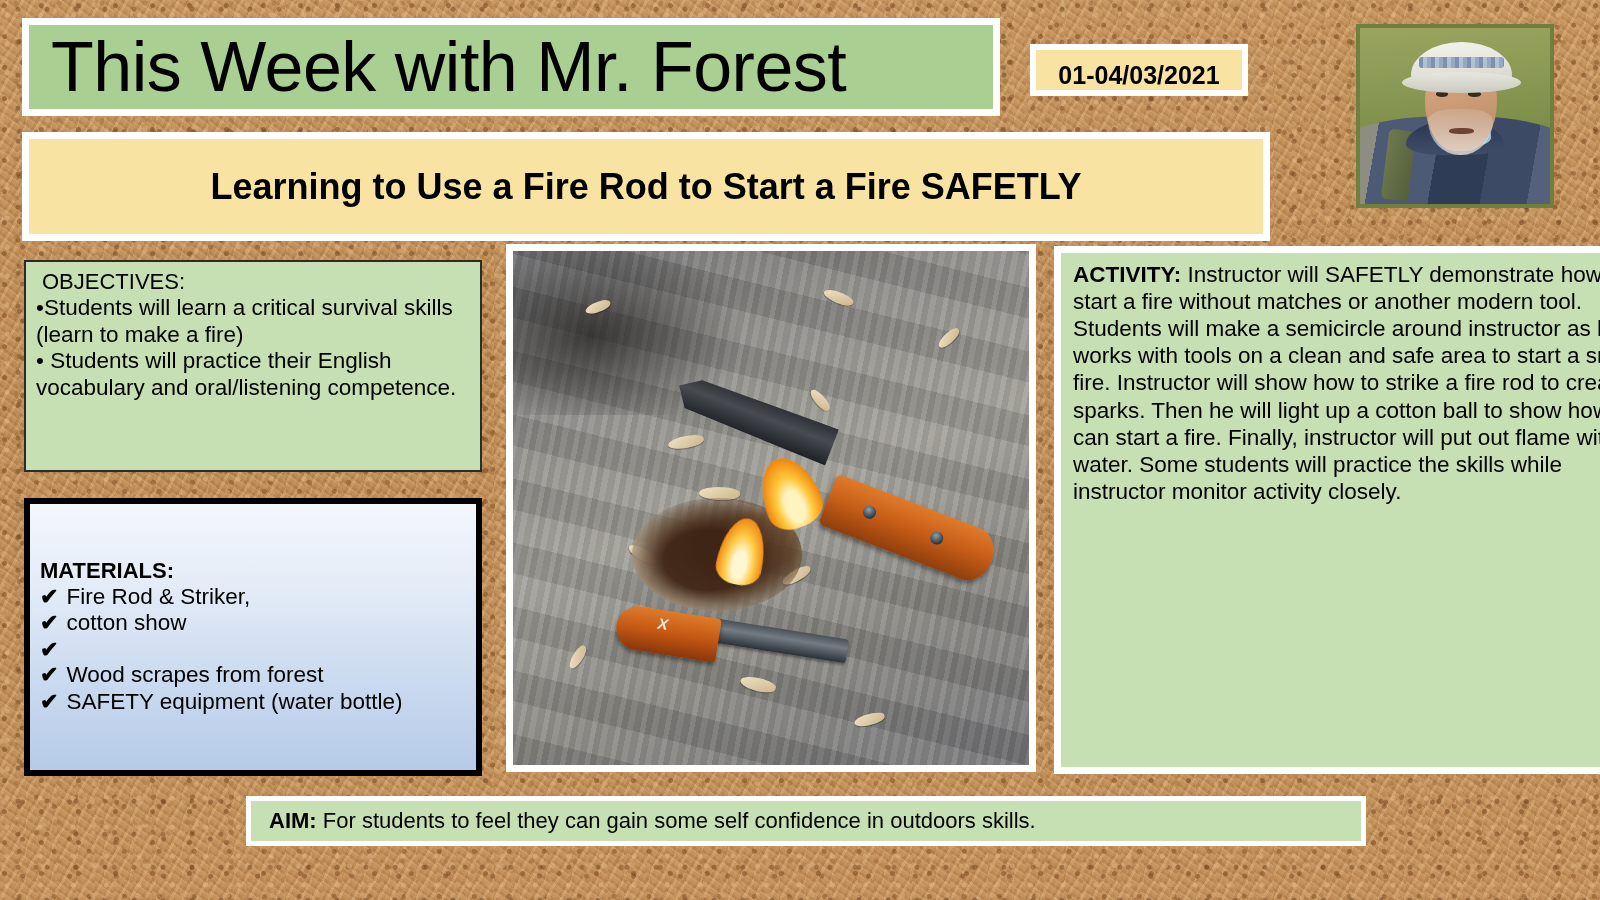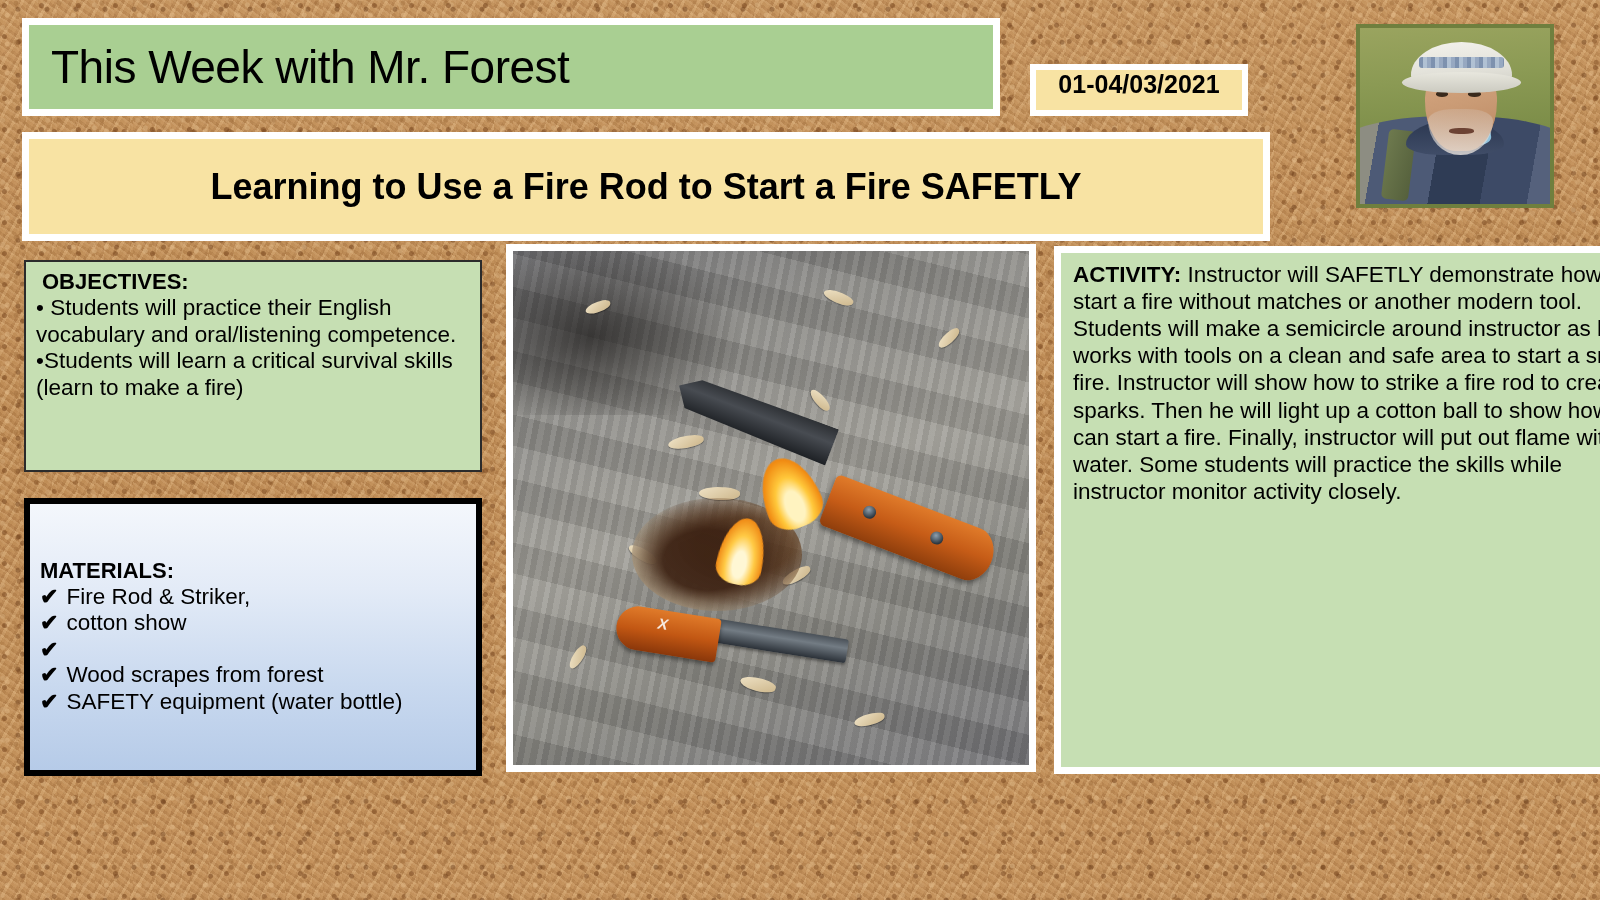--- a/index.html
+++ b/index.html
@@ -49,36 +49,36 @@
 
   
   #title-box {
     left: 22px; top: 18px;
     width: 978px; height: 98px;
     background: #a9cf92;
     border: 7px solid #ffffff;
     display: flex; align-items: center;
   }
   #title-text {
-    font-size: 46px;
+    font-size: 70px;
     line-height: 1;
     color: #000;
     padding-left: 22px;
     letter-spacing: -0.5px;
     white-space: nowrap;
     font-weight: 400;
   }
 
   
   #date-box {
     left: 1030px; top: 44px;
     width: 218px; height: 52px;
     background: #f8e3a3;
     border: 6px solid #ffffff;
-    display: flex; align-items: flex-start; justify-content: center; margin-top: 20px;
+    display: flex; align-items: flex-end; justify-content: center;
   }
   #date-text { font-size: 25px; font-weight: bold; color: #000; white-space: nowrap; }
 
   
   #subtitle-box {
     left: 22px; top: 132px;
     width: 1248px; height: 109px;
     background: #f8e3a3;
     border: 7px solid #ffffff;
     display: flex; align-items: center; justify-content: center;
@@ -180,21 +180,21 @@
 
   
   #objectives-box {
     left: 24px; top: 260px;
     width: 458px; height: 212px;
     background: #c6dfb3;
     border: 2px solid #2b2b2b;
     padding: 7px 10px 6px 10px;
     overflow: hidden;
   }
-  #objectives-box .hdr { font-size: 22px; font-weight: bold; color: #000; padding-left: 6px; }
+  #objectives-box .hdr { font-size: 22px; font-weight: normal; color: #000; padding-left: 6px; }
   #objectives-box .ln  { font-size: 22.5px; color: #000; line-height: 1.18; }
 
   
   #materials-box {
     left: 24px; top: 498px;
     width: 458px; height: 278px;
     background: linear-gradient(180deg, #f4f7fc 0%, #e3ebf7 32%, #c9d9ef 68%, #b6cbe8 100%);
     border: 6px solid #000000;
     padding: 8px 8px 6px 10px;
     overflow: hidden;
@@ -365,22 +365,22 @@
       <div id="pt-eye-r"></div>
       <div id="pt-mouth"></div>
       <div id="pt-hat"></div>
       <div id="pt-brim"></div>
       <div id="pt-hatband"></div>
     </div>
   </div>
 
   <div class="panel" id="objectives-box">
     <div class="hdr">OBJECTIVES:</div>
+    <div class="ln">•Students will learn a critical survival skills (learn to make a fire)</div>
     <div class="ln">• Students will practice their English vocabulary and oral/listening competence.</div>
-    <div class="ln">•Students will learn a critical survival skills (learn to make a fire)</div>
   </div>
 
   <div class="panel" id="materials-box">
     <div class="hdr">MATERIALS:</div>
 
     <div class="mat-row">
       <span class="chk">✔</span>
       <span class="lbl">Fire Rod &amp; Striker,</span>
     </div>
     <div class="mat-row">
@@ -424,14 +424,17 @@
       <div id="flame-b"></div>
       <div id="rod-shaft"></div>
       <div id="rod-cap"></div>
     </div>
   </div>
 
   <div class="panel" id="activity-box">
     <div id="activity-text"><b>ACTIVITY:</b><span>  Instructor will SAFETLY demonstrate how to start a fire without matches or another modern tool. Students will make a semicircle around instructor as he works with tools on a clean and safe area to start a small fire. Instructor will show how to strike a fire rod to create sparks. Then he will light up a cotton ball to show how we can start a fire. Finally, instructor will put out flame with water. Some students will practice the skills while instructor monitor activity closely.</span></div>
   </div>
 
+  <div class="panel" id="aim-box">
+    <div id="aim-text"><b>AIM:</b><span>  For students to feel they can gain some self confidence in outdoors skills.</span></div>
+  </div>
 
 </div>
 
 </body></html>

